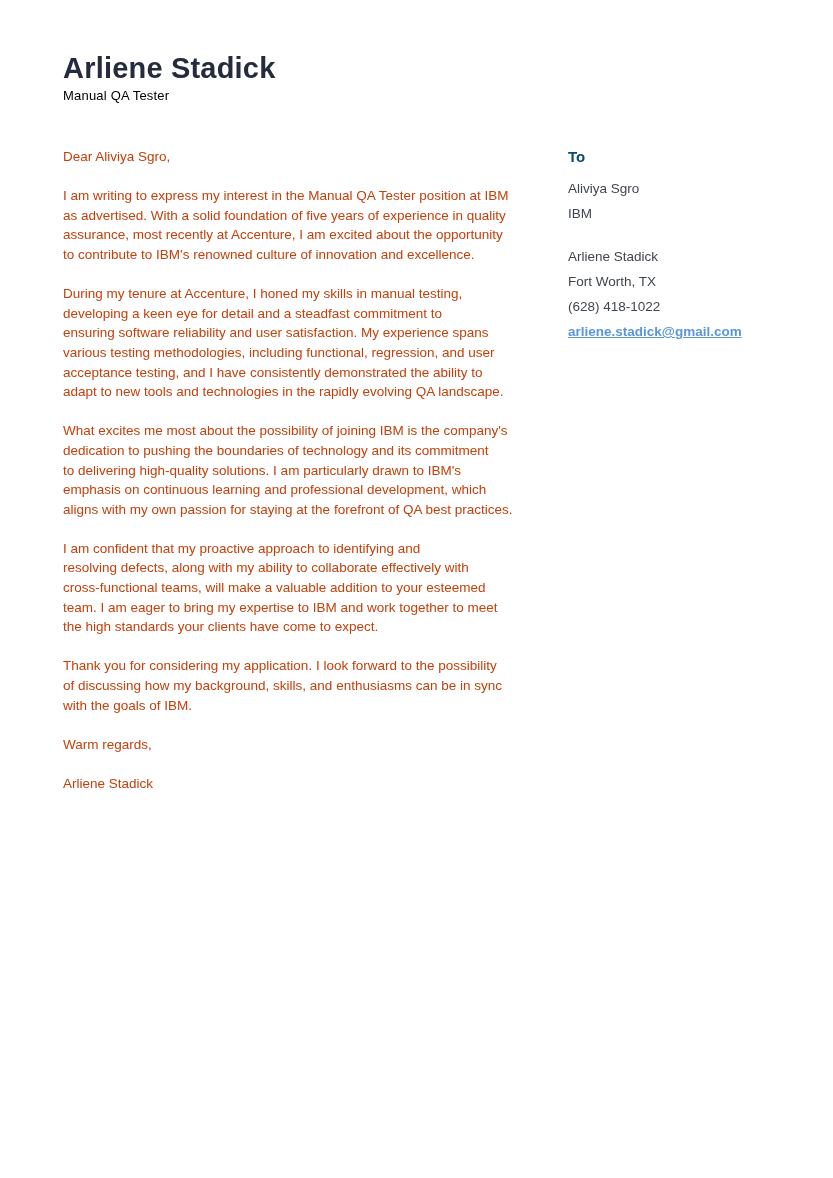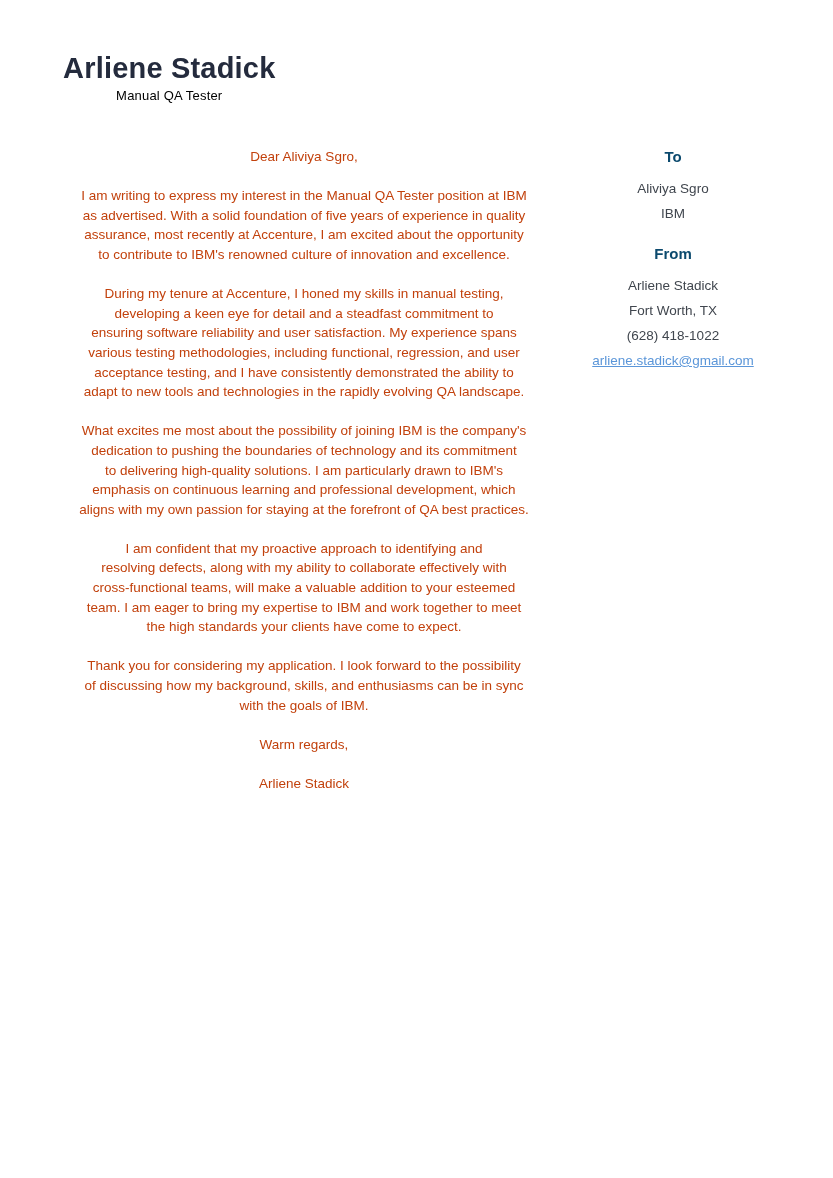--- a/index.html
+++ b/index.html
@@ -9,21 +9,20 @@
     height: 1178px;
     position: relative;
     font-family: "Liberation Sans", "DejaVu Sans", sans-serif;
     -webkit-font-smoothing: antialiased;
   }
   .page {
     position: absolute;
     inset: 0;
     background: #ffffff;
     overflow: hidden;
-    text-align: center;
   }
   
   .header {
     position: absolute;
     left: 63px;
     top: 52px;
   }
   .name {
     font-size: 29px;
     font-weight: 700;
@@ -72,20 +71,21 @@
     color: #40464e;
     line-height: 25px;
   }
   .email-link {
     font-size: 13.5px;
     line-height: 25px;
     color: #5b96d9;
     text-decoration: underline;
     text-decoration-color: #5b96d9;
     cursor: pointer;
+    font-weight: bold;
   }
 </style>
 </head>
 <body>
 
 <div class="page">
 
   <header class="header">
     <div class="name">Arliene Stadick</div>
     <div class="job-title">Manual QA Tester</div>
@@ -120,21 +120,20 @@
     <p>Arliene Stadick</p>
   </section>
 
   <aside class="sidebar">
     <div class="sidebar-group">
       <div class="sidebar-heading">To</div>
       <div class="sidebar-item">Aliviya Sgro</div>
       <div class="sidebar-item">IBM</div>
     </div>
     <div class="sidebar-group">
-      <div class="sidebar-heading">From</div>
       <div class="sidebar-item">Arliene Stadick</div>
       <div class="sidebar-item">Fort Worth, TX</div>
       <div class="sidebar-item">(628) 418-1022</div>
       <a class="email-link" href="#">arliene.stadick@gmail.com</a>
     </div>
   </aside>
 
 </div>
 
 </body></html>

